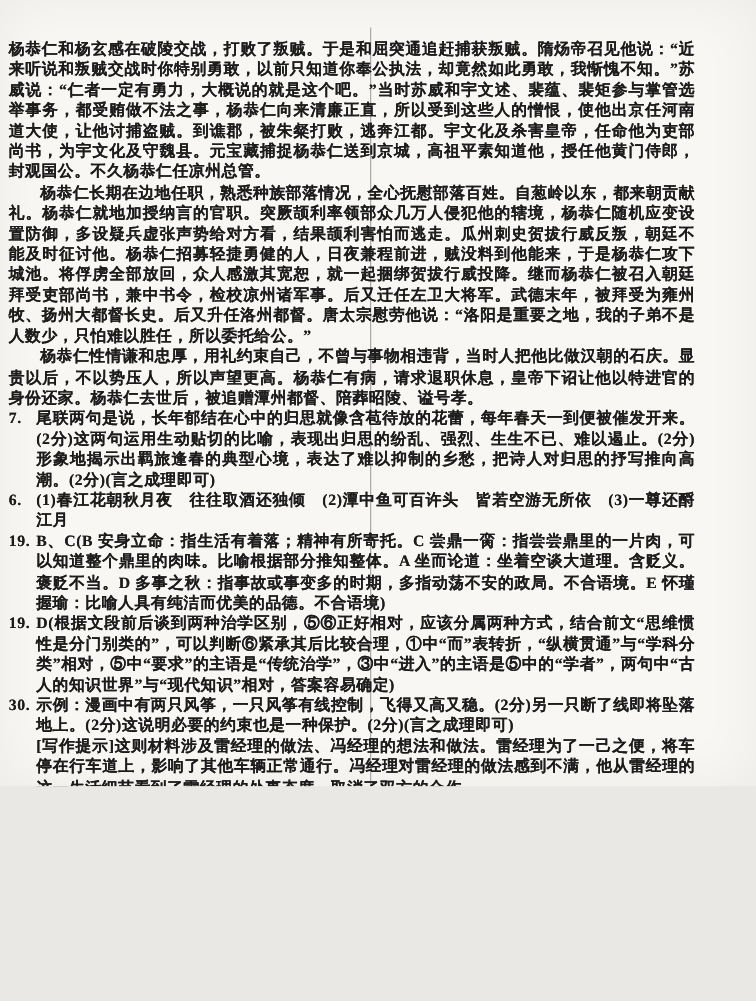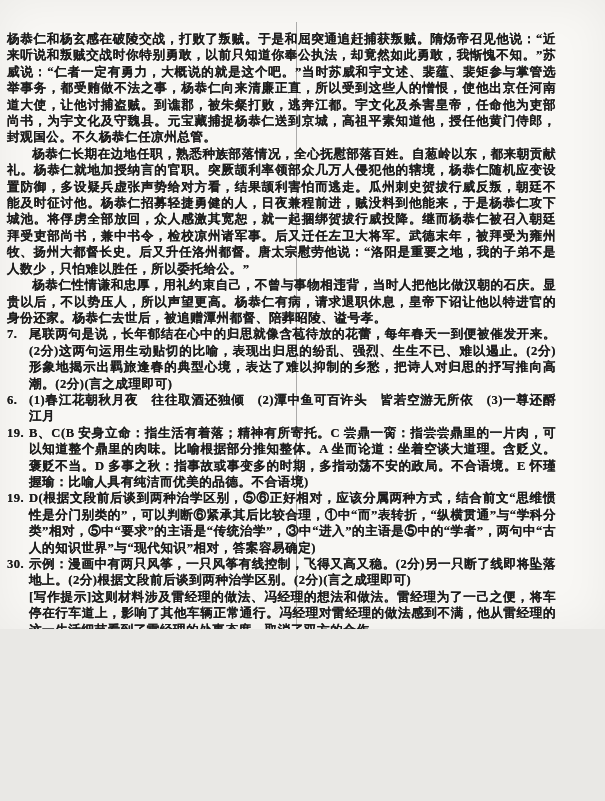--- a/index.html
+++ b/index.html
@@ -42,20 +42,20 @@
 <div class="page">
   <div class="fold-line"></div>
   <div class="text-area" id="content">
       <div class="block para-flush"><span>杨恭仁和杨玄感在破陵交战，打败了叛贼。于是和屈突通追赶捕获叛贼。隋炀帝召见他说：“近来听说和叛贼交战时你特别勇敢，以前只知道你奉公执法，却竟然如此勇敢，我惭愧不知。”苏威说：“仁者一定有勇力，大概说的就是这个吧。”当时苏威和宇文述、裴蕴、裴矩参与掌管选举事务，都受贿做不法之事，杨恭仁向来清廉正直，所以受到这些人的憎恨，使他出京任河南道大使，让他讨捕盗贼。到谯郡，被朱粲打败，逃奔江都。宇文化及杀害皇帝，任命他为吏部尚书，为宇文化及守魏县。元宝藏捕捉杨恭仁送到京城，高祖平素知道他，授任他黄门侍郎，封观国公。不久杨恭仁任凉州总管。</span></div>
       <div class="block para-indent"><span>杨恭仁长期在边地任职，熟悉种族部落情况，全心抚慰部落百姓。自葱岭以东，都来朝贡献礼。杨恭仁就地加授纳言的官职。突厥颉利率领部众几万人侵犯他的辖境，杨恭仁随机应变设置防御，多设疑兵虚张声势给对方看，结果颉利害怕而逃走。瓜州刺史贺拔行威反叛，朝廷不能及时征讨他。杨恭仁招募轻捷勇健的人，日夜兼程前进，贼没料到他能来，于是杨恭仁攻下城池。将俘虏全部放回，众人感激其宽恕，就一起捆绑贺拔行威投降。继而杨恭仁被召入朝廷拜受吏部尚书，兼中书令，检校凉州诸军事。后又迁任左卫大将军。武德末年，被拜受为雍州牧、扬州大都督长史。后又升任洛州都督。唐太宗慰劳他说：“洛阳是重要之地，我的子弟不是人数少，只怕难以胜任，所以委托给公。”</span></div>
       <div class="block para-indent"><span>杨恭仁性情谦和忠厚，用礼约束自己，不曾与事物相违背，当时人把他比做汉朝的石庆。显贵以后，不以势压人，所以声望更高。杨恭仁有病，请求退职休息，皇帝下诏让他以特进官的身份还家。杨恭仁去世后，被追赠潭州都督、陪葬昭陵、谥号孝。</span></div>
       <div class="block answer"><span class="num">7.</span><span>尾联两句是说，长年郁结在心中的归思就像含苞待放的花蕾，每年春天一到便被催发开来。(2分)这两句运用生动贴切的比喻，表现出归思的纷乱、强烈、生生不已、难以遏止。(2分)形象地揭示出羁旅逢春的典型心境，表达了难以抑制的乡愁，把诗人对归思的抒写推向高潮。(2分)(言之成理即可)</span></div>
       <div class="block answer"><span class="num">6.</span><span>(1)春江花朝秋月夜　往往取酒还独倾　(2)潭中鱼可百许头　皆若空游无所依　(3)一尊还酹江月</span></div>
       <div class="block answer"><span class="num">19.</span><span>B、C(B 安身立命：指生活有着落；精神有所寄托。C 尝鼎一脔：指尝尝鼎里的一片肉，可以知道整个鼎里的肉味。比喻根据部分推知整体。A 坐而论道：坐着空谈大道理。含贬义。褒贬不当。D 多事之秋：指事故或事变多的时期，多指动荡不安的政局。不合语境。E 怀瑾握瑜：比喻人具有纯洁而优美的品德。不合语境)</span></div>
       <div class="block answer"><span class="num">19.</span><span>D(根据文段前后谈到两种治学区别，⑤⑥正好相对，应该分属两种方式，结合前文“思维惯性是分门别类的”，可以判断⑥紧承其后比较合理，①中“而”表转折，“纵横贯通”与“学科分类”相对，⑤中“要求”的主语是“传统治学”，③中“进入”的主语是⑤中的“学者”，两句中“古人的知识世界”与“现代知识”相对，答案容易确定)</span></div>
-      <div class="block answer"><span class="num">30.</span><span>示例：漫画中有两只风筝，一只风筝有线控制，飞得又高又稳。(2分)另一只断了线即将坠落地上。(2分)根据文段前后谈到两种治学区别。(2分)(言之成理即可)</span></div>
+      <div class="block answer"><span class="num">30.</span><span>示例：漫画中有两只风筝，一只风筝有线控制，飞得又高又稳。(2分)另一只断了线即将坠落地上。(2分)这说明必要的约束也是一种保护。(2分)(言之成理即可)</span></div>
       <div class="block sub"><span>[写作提示]这则材料涉及雷经理的做法、冯经理的想法和做法。雷经理为了一己之便，将车停在行车道上，影响了其他车辆正常通行。冯经理对雷经理的做法感到不满，他从雷经理的这一生活细节看到了雷经理的处事态度，取消了双方的合作。</span></div>
     </div>
   <div class="speckle s1"></div>
   <div class="speckle s2"></div>
   <div class="speckle s3"></div>
   <div class="speckle s4"></div>
 </div>
 
 </body></html>

